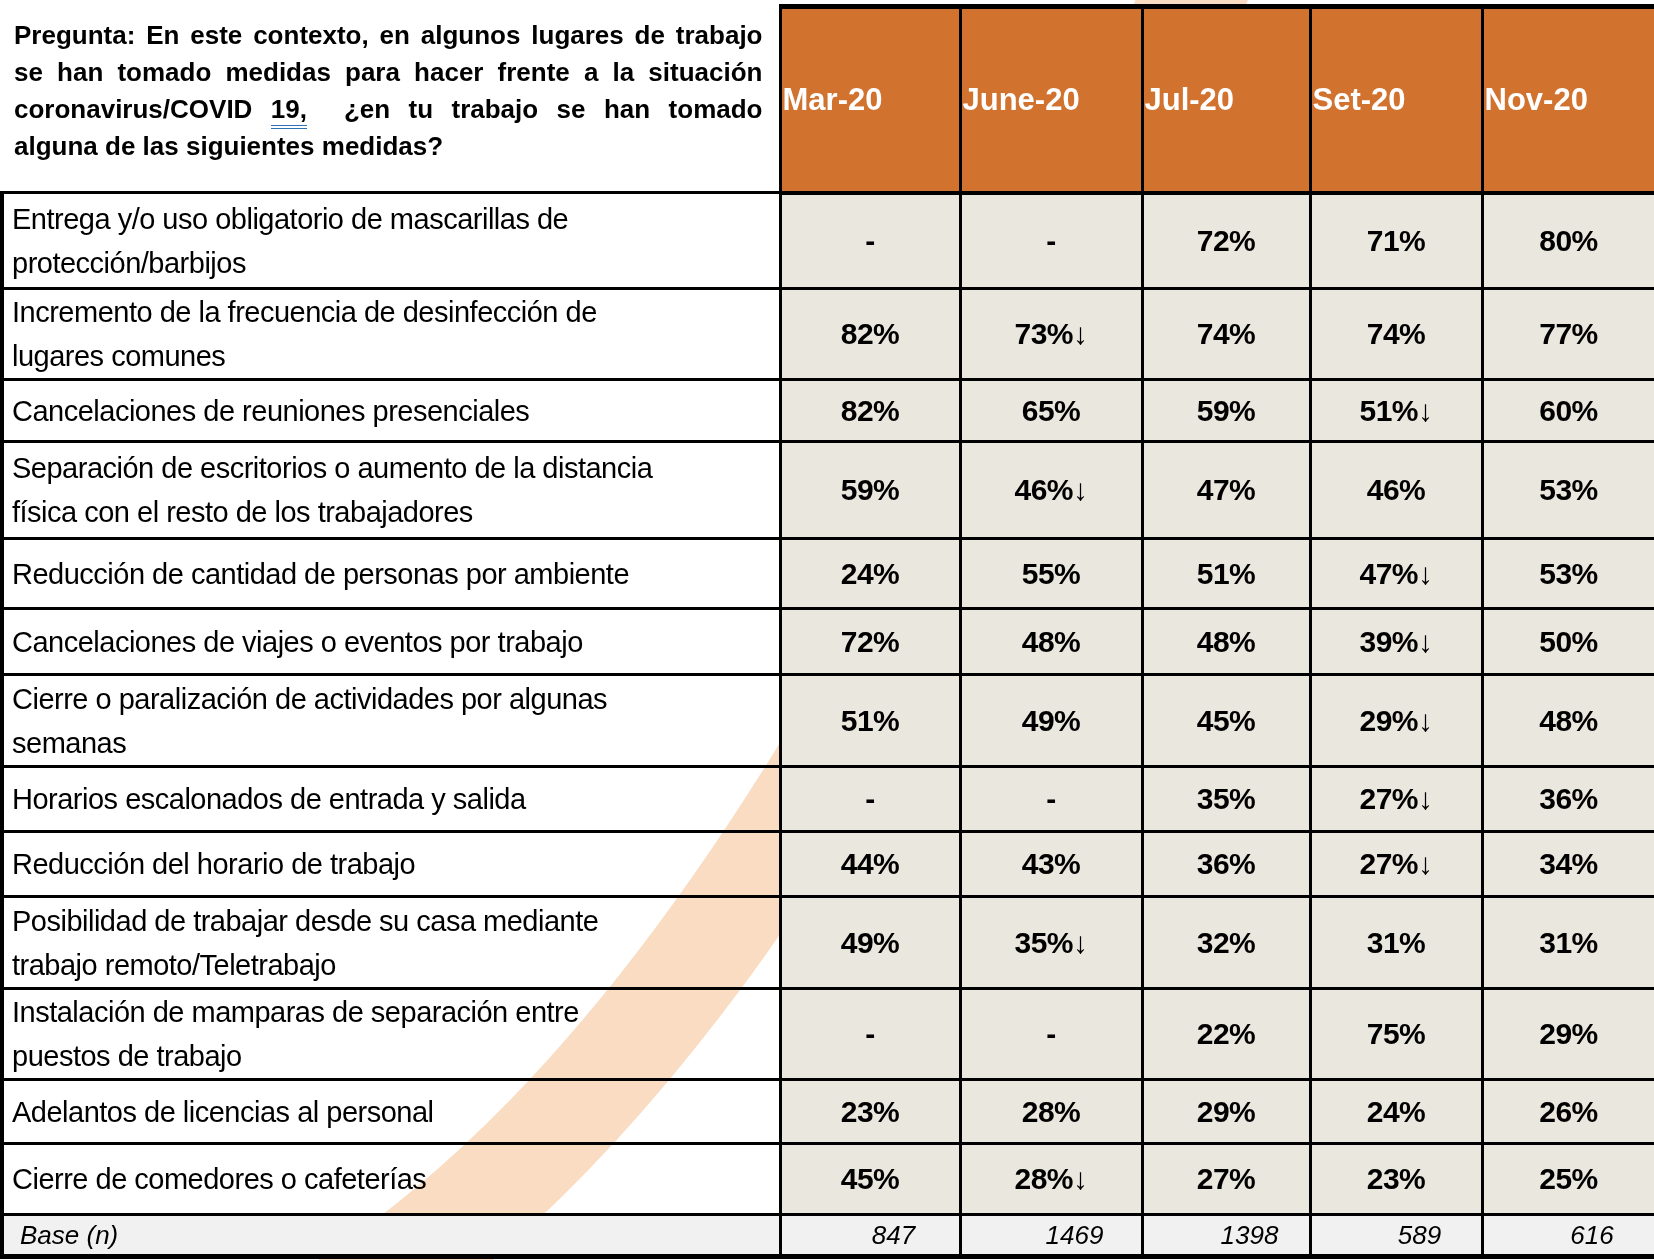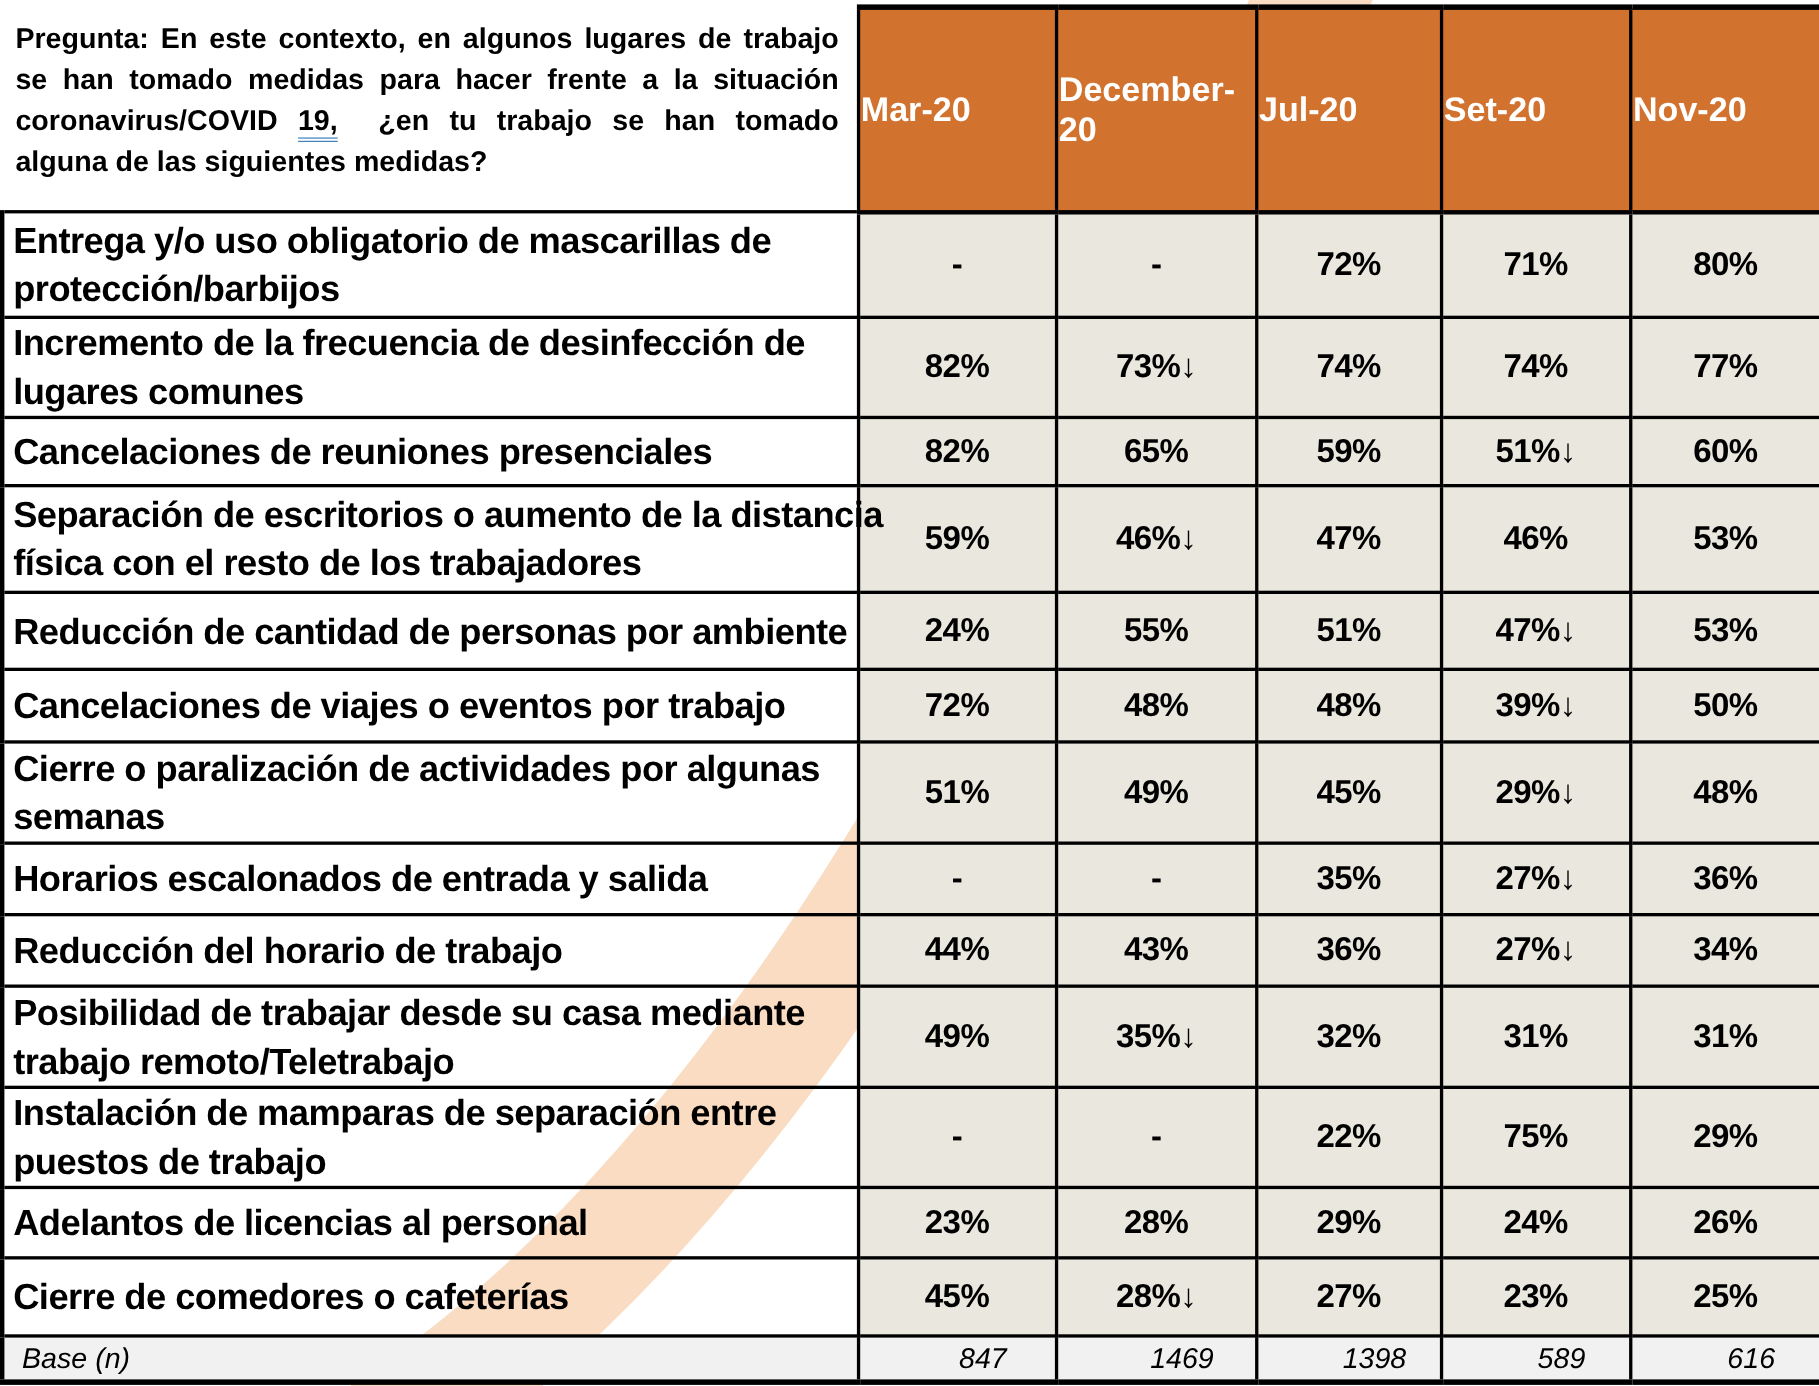--- a/index.html
+++ b/index.html
@@ -21,21 +21,21 @@
   .u19 { border-bottom:4px double var(--underline); padding-bottom:1px; }
   
   th.hcell {
     background:var(--header-bg); color:#fff; font-weight:700; font-size:31px;
     text-align:left; vertical-align:middle;
     border:3px solid var(--border); border-top:5px solid var(--border); border-bottom:4px solid var(--border);
   }
   th.hcell:last-child { border-right:5px solid var(--border); }
   
   td.lbl {
-    background:transparent; font-weight:700; font-size:33px; letter-spacing:-0.5px;
+    background:transparent; font-weight:400; font-size:29px; letter-spacing:-0.5px;
     line-height:44px; padding:0 6px 0 8px; vertical-align:middle; white-space:nowrap;
     border:3px solid var(--border); border-left:4px solid var(--border);
   }
   
   td.val {
     background:var(--cell-bg); font-weight:700; font-size:30px; letter-spacing:-0.5px;
     text-align:center; vertical-align:middle; border:3px solid var(--border);
   }
   td.val:last-child { border-right:5px solid var(--border); }
   
@@ -66,21 +66,21 @@
         <col style="width:174px">
     </colgroup>
     <thead>
       <tr style="height:186px;">
         <td class="qcell">
           <span>Pregunta: En este contexto, en algunos lugares de trabajo se han tomado medidas para hacer frente a la situación coronavirus/COVID</span>
           <span class="u19">19,</span>&nbsp;
           <span>¿en tu trabajo se han tomado alguna de las siguientes medidas?</span>
         </td>
         <th class="hcell">Mar-20</th>
-        <th class="hcell">December-20</th>
+        <th class="hcell">June-20</th>
         <th class="hcell">Jul-20</th>
         <th class="hcell">Set-20</th>
         <th class="hcell">Nov-20</th>
       </tr>
     </thead>
     <tbody id="table-body">
         <tr style="height: 96px;">
           <td class="lbl">Entrega y/o uso obligatorio de mascarillas de<br>protección/barbijos</td>
           <td class="val">-</td>
           <td class="val">-</td>

